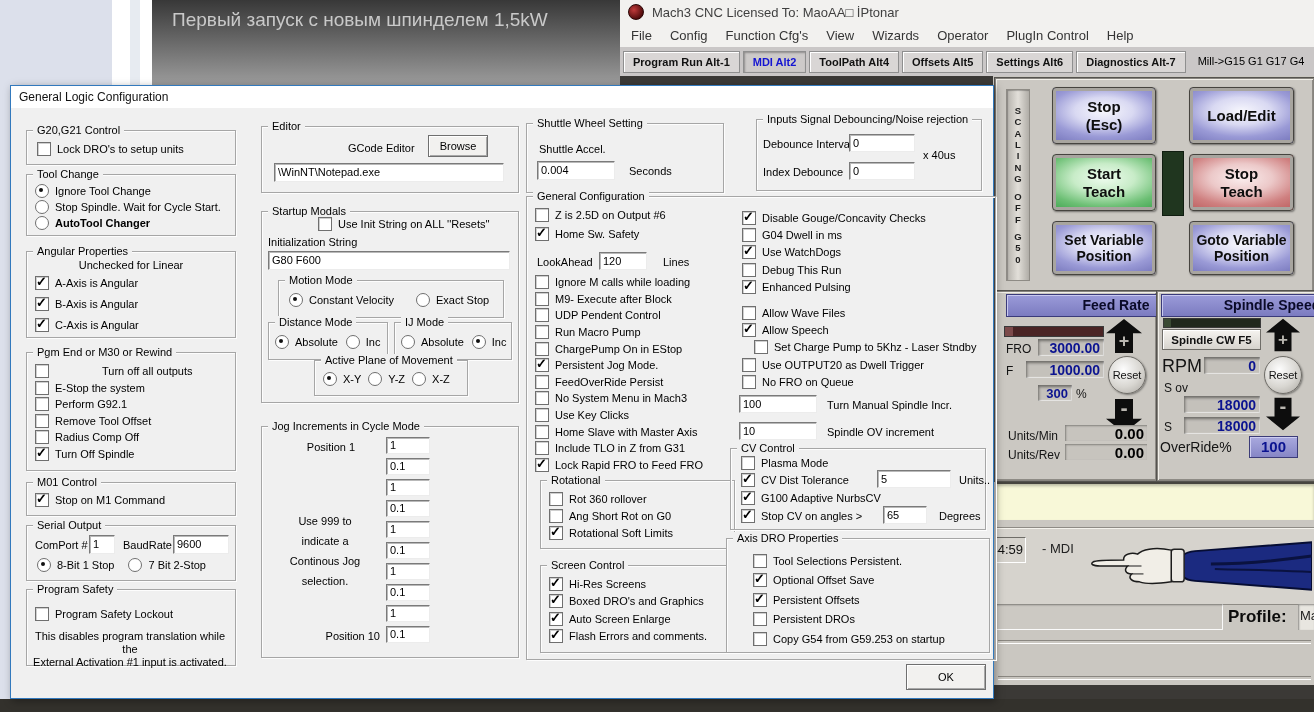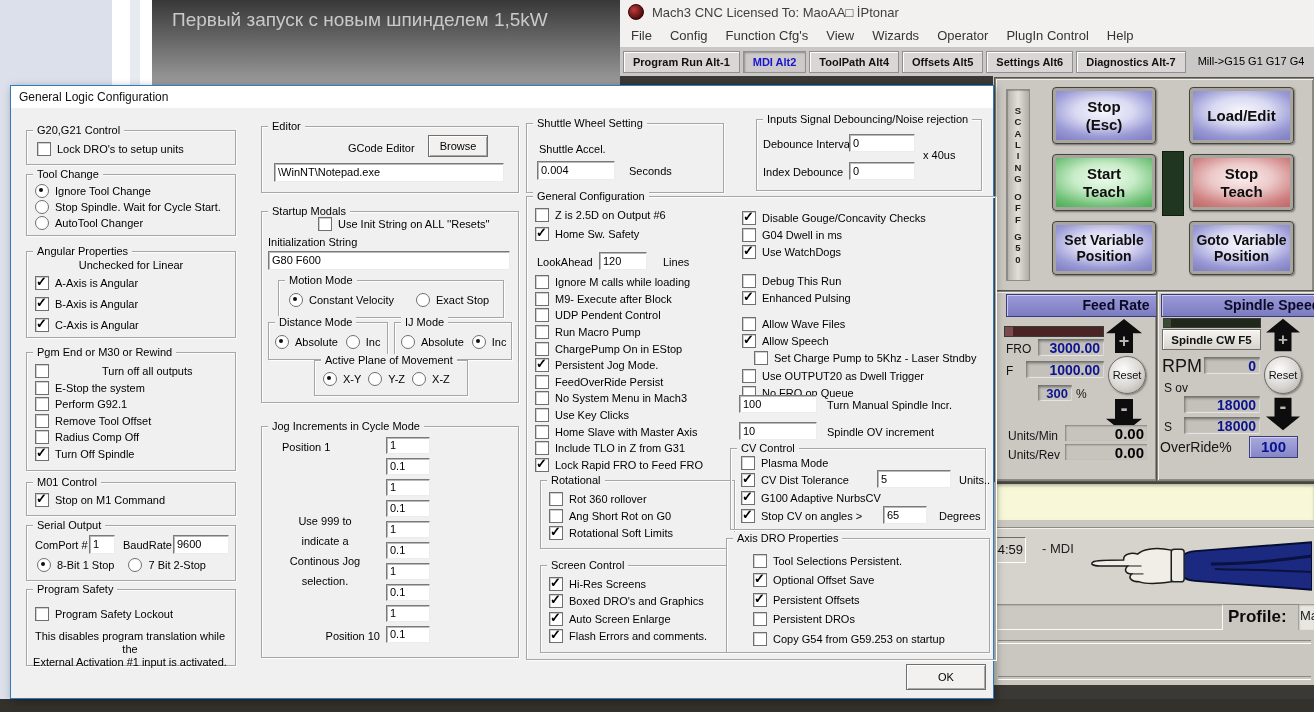--- a/index.html
+++ b/index.html
@@ -260,21 +260,21 @@
       <span class="gt">Tool Change</span>
       <div class="gbody" style="left:8px;top:8px">
           <div class="row" style="height: 16px;">
             <span class="rad on"></span>
             <span class="lbl">Ignore Tool Change</span>
           </div>
           <div class="row" style="height: 16px;">
             <span class="rad"></span>
             <span class="lbl">Stop Spindle. Wait for Cycle Start.</span>
           </div>
-          <div class="row" style="height: 16px;">
+          <div class="row" style="height: 16px; font-weight: bold;">
             <span class="rad"></span>
             <span class="lbl">AutoTool Changer</span>
           </div>
         </div>
     </div>
 
     <div class="grp" style="left:15px;top:165px;width:208px;height:85px">
       <span class="gt">Angular Properties</span>
       <div class="slabel" style="left:0;top:7px;width:100%;text-align:center">Unchecked for Linear</div>
       <div class="gbody" style="left:8px;top:20px">
@@ -436,21 +436,21 @@
             <div class="row" style="height: 18px; margin-right: 7px;">
               <span class="rad"></span>
               <span class="lbl">X-Z</span>
             </div>
           </div>
       </div>
     </div>
 
     <div class="grp" style="left:250px;top:340px;width:256px;height:230px">
       <span class="gt">Jog Increments in Cycle Mode</span>
-      <span class="slabel" style="left:20px;top:14px;width:98px;text-align:left">Position 1</span>
+      <span class="slabel" style="left:20px;top:14px;width:98px;text-align:center">Position 1</span>
       <div class="gbody" style="left:124px;top:10px">
           <div class="jf">1</div>
           <div class="jf">0.1</div>
           <div class="jf">1</div>
           <div class="jf">0.1</div>
           <div class="jf">1</div>
           <div class="jf">0.1</div>
           <div class="jf">1</div>
           <div class="jf">0.1</div>
           <div class="jf">1</div>
@@ -592,21 +592,21 @@
             <span class="lbl">Disable Gouge/Concavity Checks</span>
           </div>
           <div class="row" style="height: 17.4px;">
             <span class="check"></span>
             <span class="lbl">G04 Dwell in ms</span>
           </div>
           <div class="row" style="height: 17.4px;">
             <span class="check on"></span>
             <span class="lbl">Use WatchDogs</span>
           </div>
-          <div class="row" style="height: 17.4px; margin-top: 11px;">
+          <div class="row" style="height: 17.4px;">
             <span class="check"></span>
             <span class="lbl">Debug This Run</span>
           </div>
           <div class="row" style="height: 17.4px;">
             <span class="check on"></span>
             <span class="lbl">Enhanced Pulsing</span>
           </div>
           <div class="row" style="height: 17.4px; margin-top: 8px;">
             <span class="check"></span>
             <span class="lbl">Allow Wave Files</span>

